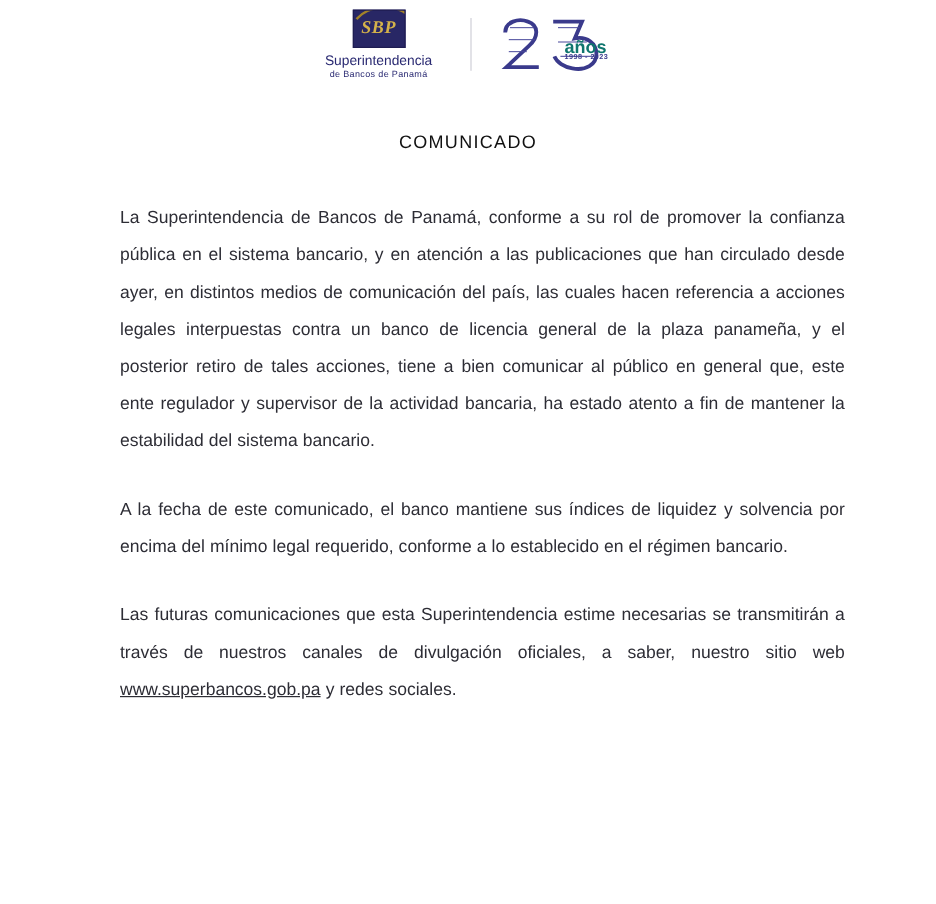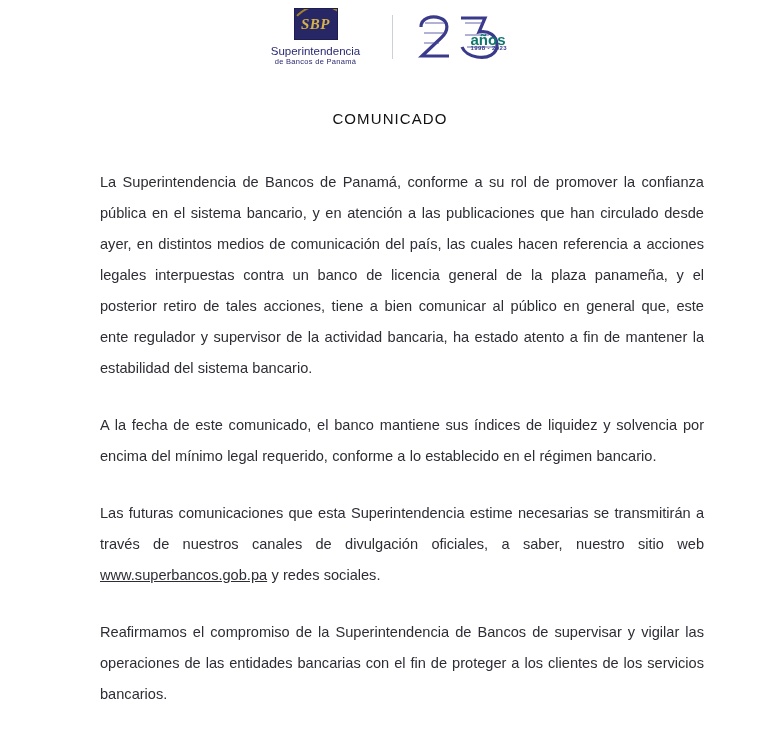--- a/index.html
+++ b/index.html
@@ -212,15 +212,14 @@
 <div class="title">COMUNICADO</div>
 
 <div class="doc-body">
 
   <p class="para">La Superintendencia de Bancos de Panamá, conforme a su rol de promover la confianza pública en el sistema bancario, y en atención a las publicaciones que han circulado desde ayer, en distintos medios de comunicación del país, las cuales hacen referencia a acciones legales interpuestas contra un banco de licencia general de la plaza panameña, y el posterior retiro de tales acciones,  tiene a bien comunicar al público en general que, este ente regulador y supervisor de la actividad bancaria, ha estado atento a fin de mantener la estabilidad del sistema bancario.</p>
 
   <p class="para">A la fecha de este comunicado, el banco mantiene sus índices de liquidez y solvencia por encima del mínimo legal requerido, conforme a lo establecido en el régimen bancario.</p>
 
   <p class="para"><span>Las futuras comunicaciones que esta Superintendencia estime necesarias se transmitirán a través de nuestros canales de divulgación oficiales, a saber, nuestro sitio web </span><a class="url-link" href="#">www.superbancos.gob.pa</a><span> y redes sociales.</span></p>
 
-  <p class="para">Reafirmamos el compromiso de la Superintendencia de Bancos de supervisar y vigilar las operaciones de las entidades bancarias con el fin de proteger a los clientes de los servicios bancarios.</p>
 
 </div>
 
 </body></html>

